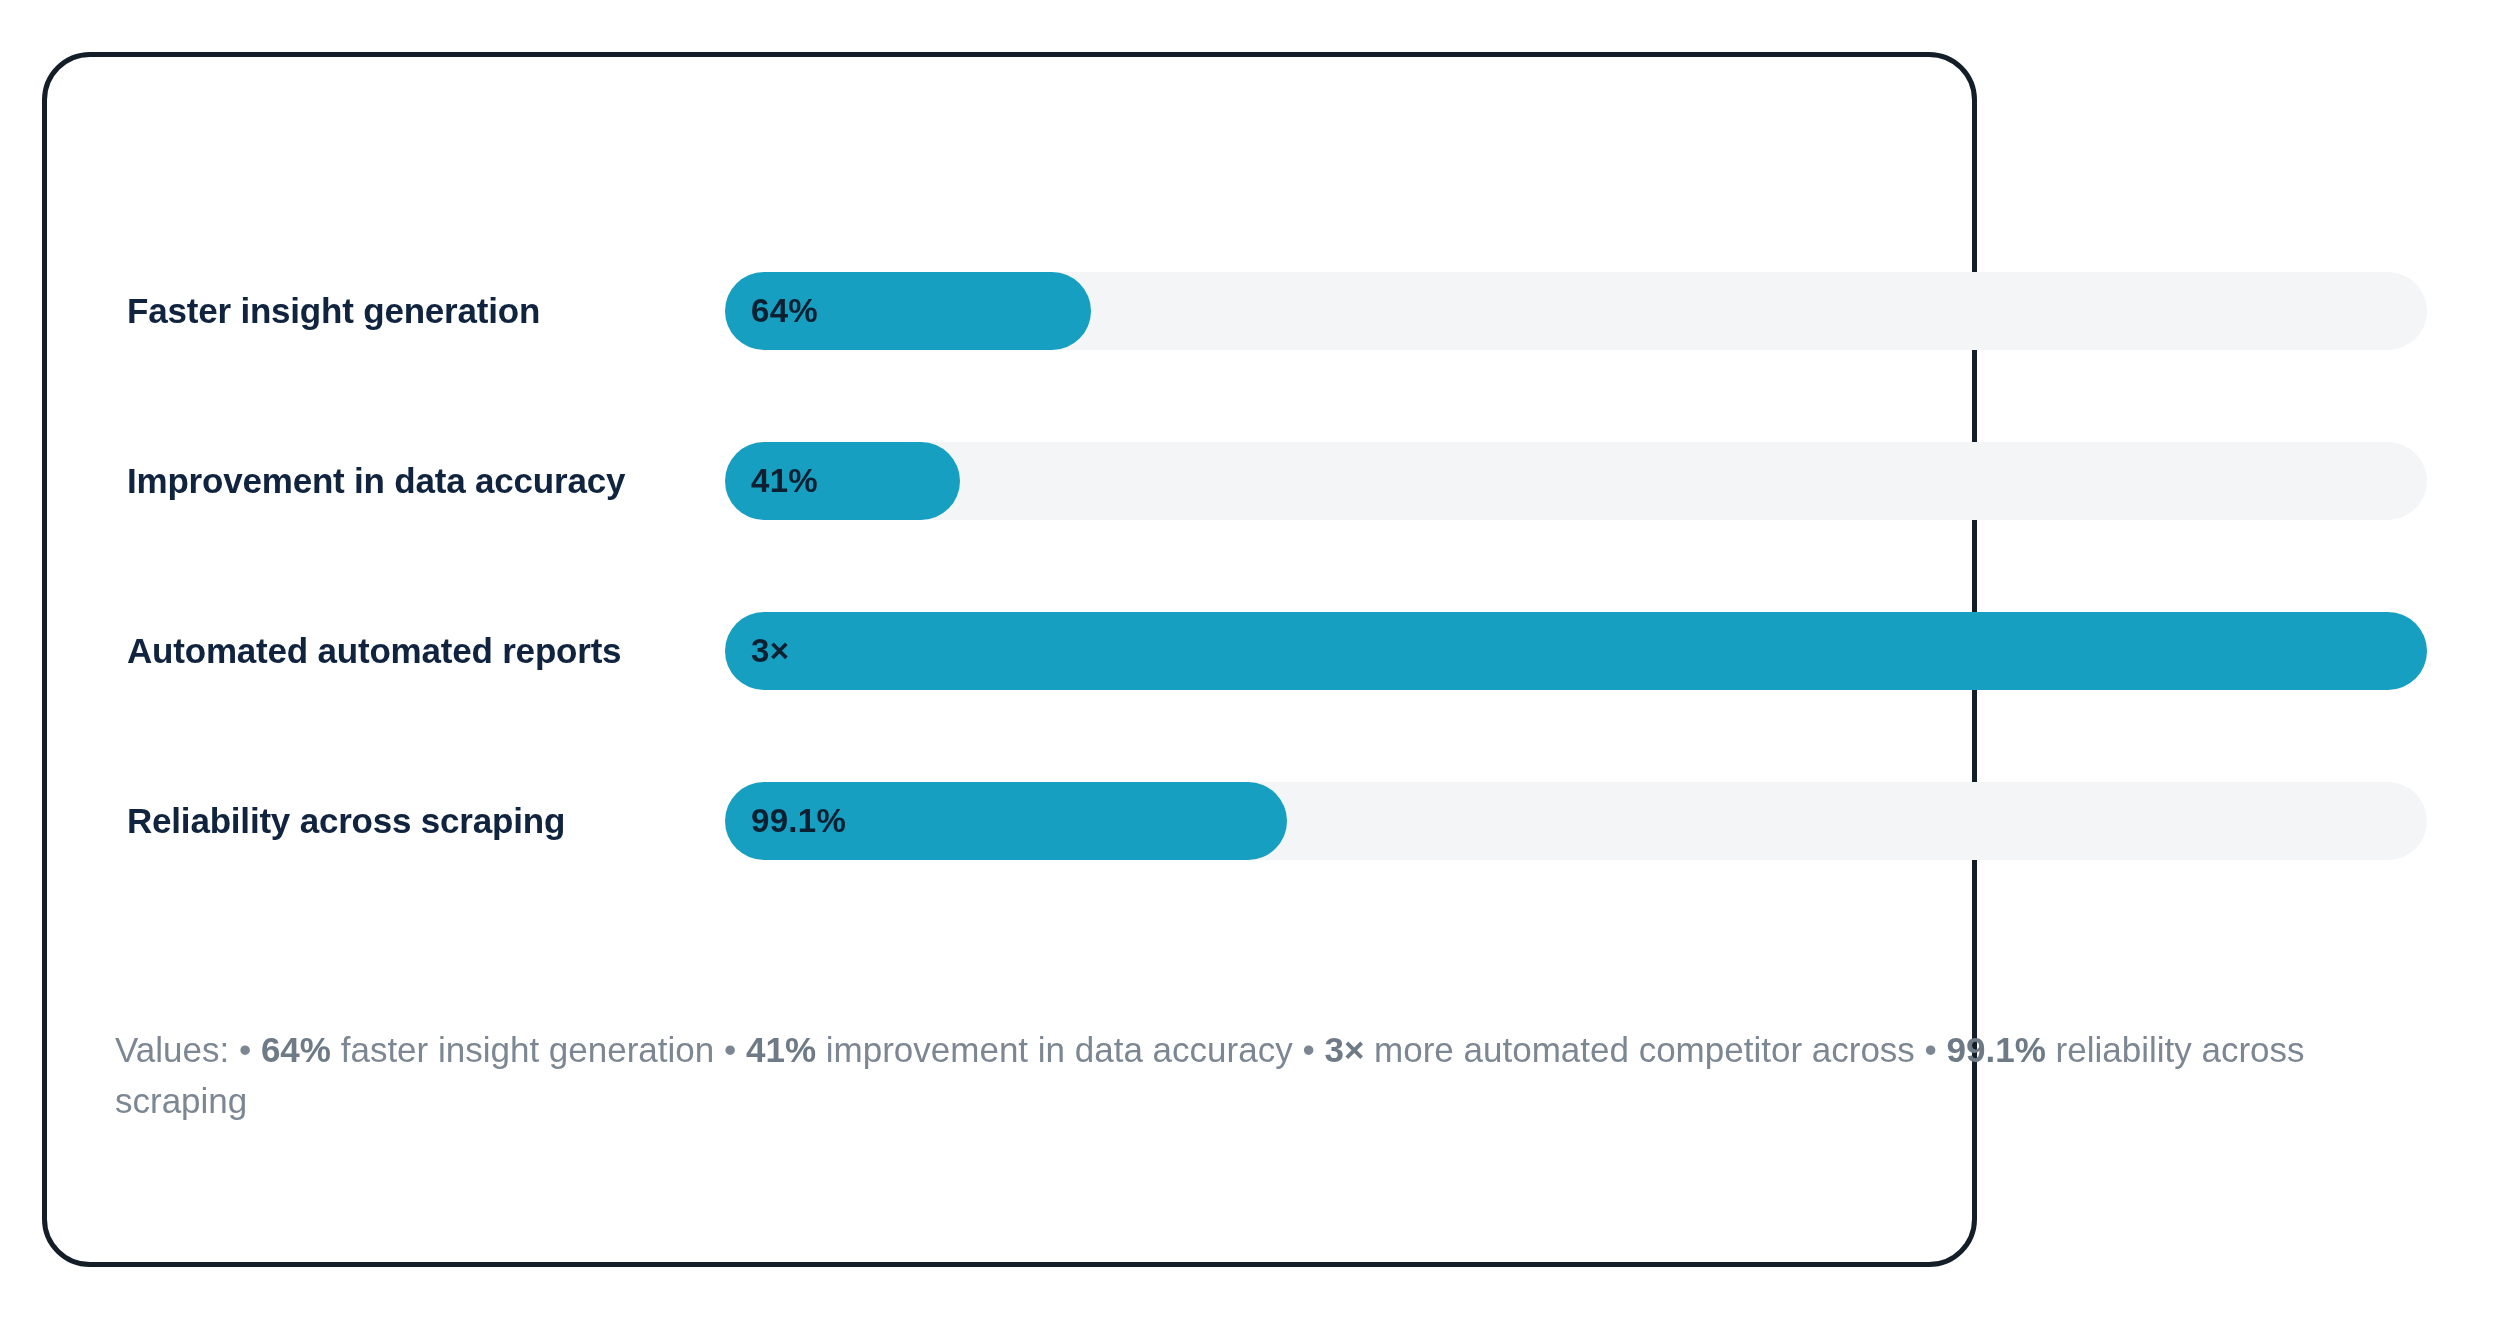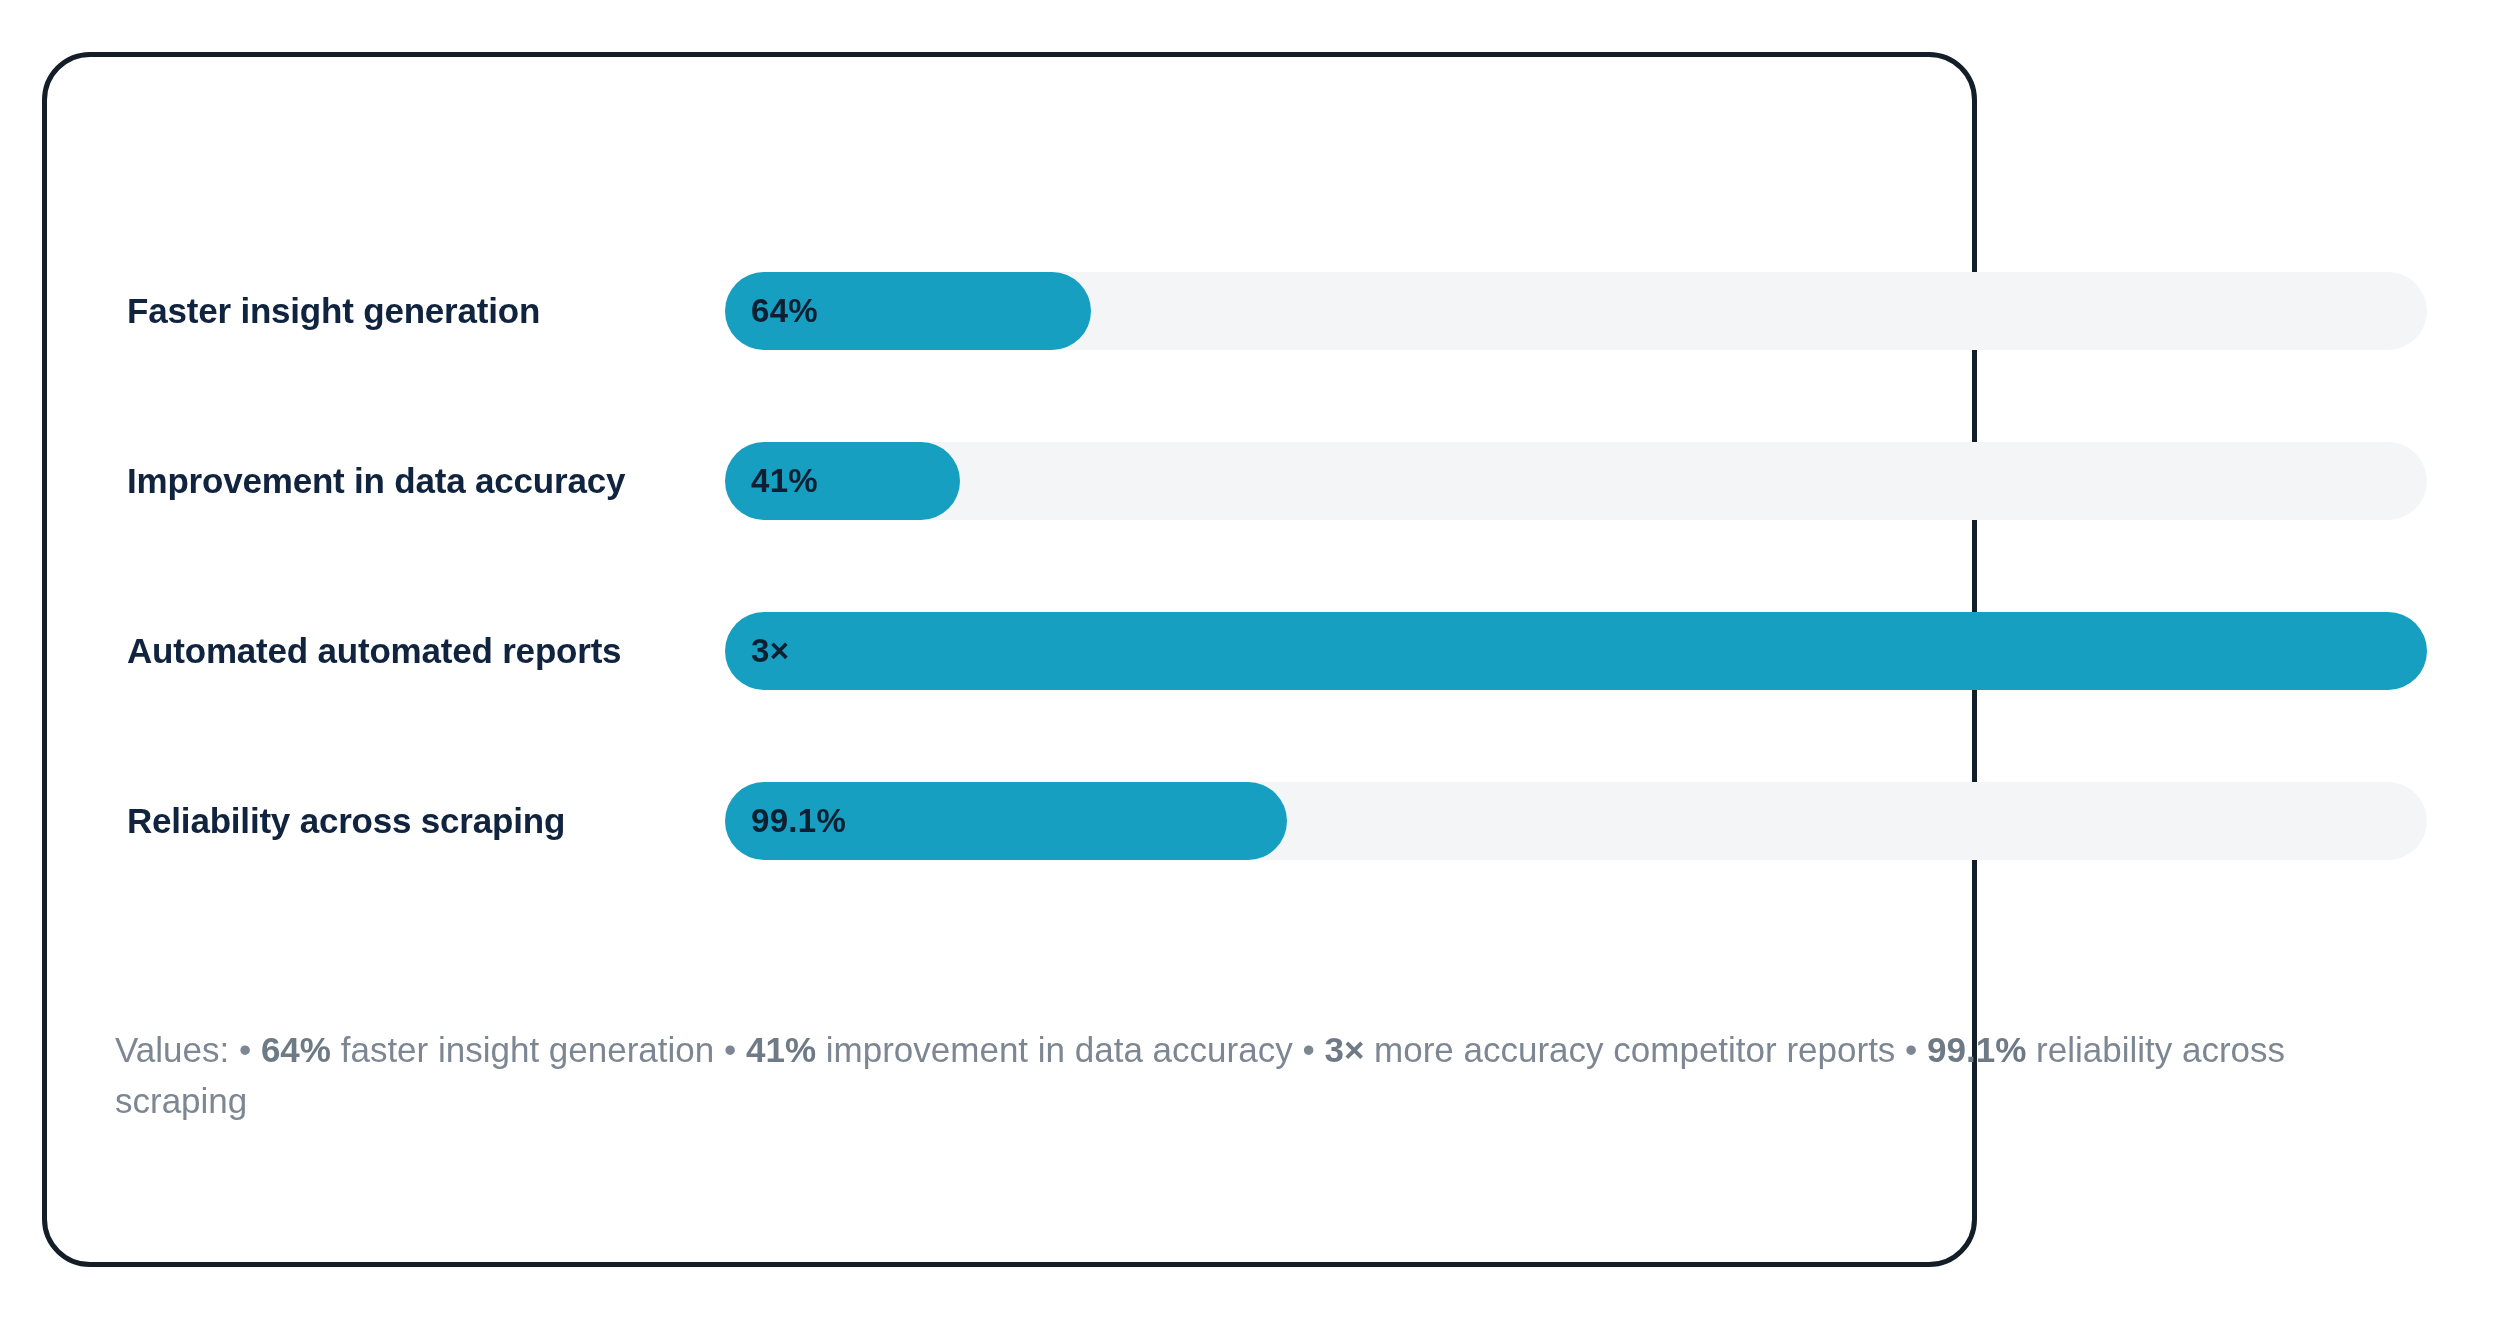--- a/index.html
+++ b/index.html
@@ -159,20 +159,20 @@
     <div class="caption">
       <span>Values:</span>
       <span>•</span>
       <b>64%</b>
       <span>faster insight generation</span>
       <span>•</span>
       <b>41%</b>
       <span>improvement in data accuracy</span>
       <span>•</span>
       <b>3×</b>
-      <span>more accuracy competitor reports</span>
+      <span>more automated competitor across</span>
       <span>•</span>
       <b>99.1%</b>
       <span>reliability across scraping</span>
     </div>
 
   </div>
 </div>
 
 </body></html>

